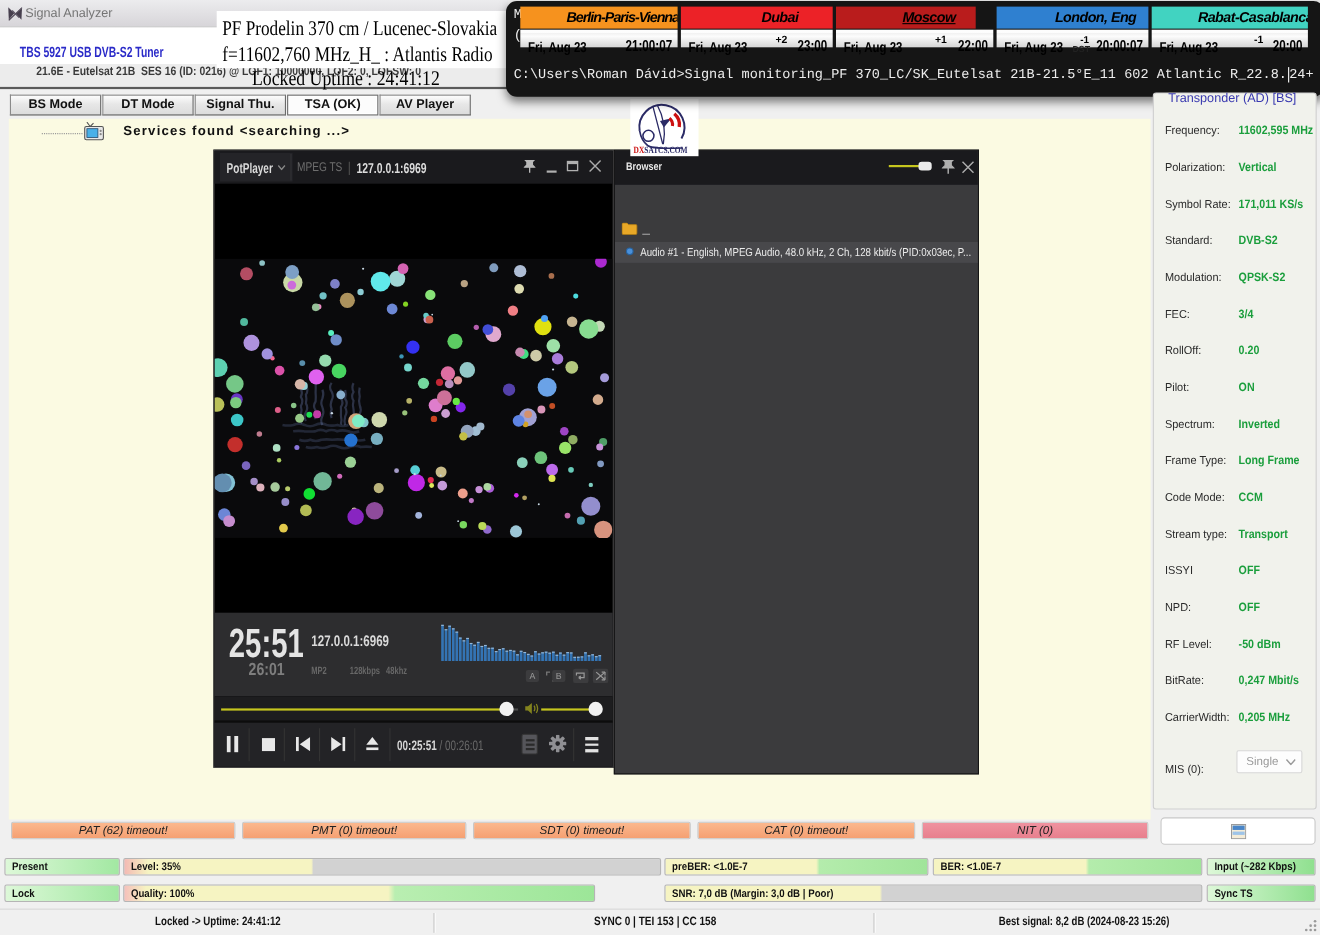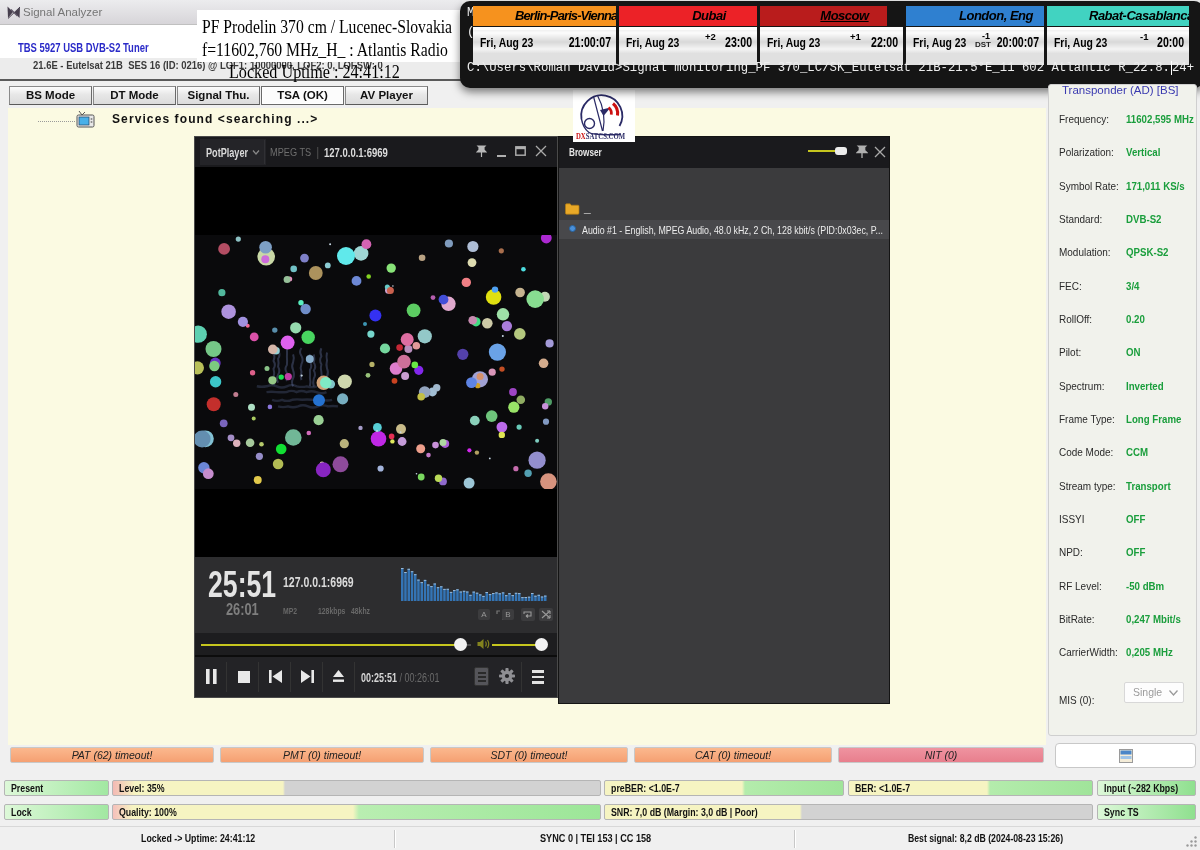--- a/index.html
+++ b/index.html
@@ -25,21 +25,21 @@
   .modebtn.sel { background:#fcfcfc; border:1px solid #6a6a6a; box-shadow:inset 0 0 0 1px #fff; }
 
   
   #mainbg { left:8px; top:108px; width:1038px; height:637px; background:#fbfae2; }
 
   
   #console { left:460px; top:1px; width:744px; height:87px; background:#151515;
     border-radius:10px; box-shadow:0 4px 9px rgba(0,0,0,0.5); }
   .clockhead { position:absolute; top:5px; height:20px; color:#000; font-weight:bold; white-space:nowrap; overflow:hidden;
     font-style:italic; font-size:13px; text-align:center; line-height:20px; letter-spacing:-0.5px;padding-left:42px; }
-  .clockrow { position:absolute; top:25.5px; height:38px;
+  .clockrow { position:absolute; top:25.5px; height:16px;
     background:linear-gradient(#fdfdfd 0 2.5px,#f2f2f2 3.5px,#fcfcfc 6px,#d8d8d8 15px,#f4f4f4 22px,#e0e0e0 26.5px);
     color:#000; font-size:12.5px; font-weight:bold; }
   .clockrow .d { position:absolute; left:7px; top:8px; font-size:13px; transform:scaleX(0.8); transform-origin:0 0; white-space:nowrap; }
   .clockrow .t { position:absolute; right:5px; top:7px; font-size:14.5px; transform:scaleX(0.73); transform-origin:100% 0; white-space:nowrap; }
   .clockrow .off { position:absolute; top:4px; font-size:9.5px; font-weight:bold; }
   .clockrow .off2 { position:absolute; top:12px; font-size:8.5px; font-weight:bold; }
   #conline { position:absolute; left:7px; top:60px; width:730px; color:#ececec;
     font-family:"Liberation Mono", monospace; font-size:12.3px; letter-spacing:0.02px; white-space:nowrap; }
   .confrag { position:absolute; color:#ececec; font-family:"Liberation Mono", monospace; font-size:12.5px; }
 
@@ -649,21 +649,21 @@
 <div class="sbar" style="left:848px;top:780px;width:245px;background:linear-gradient(to right,#f6f4c2 0px,#f6f4c2 138px,#b4ecac 141px,#a0e49a 100%)">
     <span class="lbl">BER: &lt;1.0E-7</span>
   </div>
 <div class="sbar" style="left:1097px;top:780px;width:99px;background:linear-gradient(to right,#ddf8d8,#8fe08f)">
     <span class="lbl">Input (~282 Kbps)</span>
   </div>
 
 <div class="sbar" style="left:4px;top:804px;width:105px;background:linear-gradient(to right,#ddf8d8,#a2e8a2)">
     <span class="lbl">Lock</span>
   </div>
-<div class="sbar" style="left:112px;top:804px;width:489px;background:linear-gradient(to right,#f5c0bb 0px,#f6f4c2 20px,#f6f4c2 240px,#b9eeb1 246px,#9ce698 100%)">
+<div class="sbar" style="left:112px;top:804px;width:429px;background:linear-gradient(to right,#f5c0bb 0px,#f6f4c2 20px,#f6f4c2 240px,#b9eeb1 246px,#9ce698 100%)">
     <span class="lbl">Quality: 100%</span>
   </div>
 <div class="sbar" style="left:604px;top:804px;width:489px;background:linear-gradient(to right,#f6f4c2 0px,#f6f4c2 195px,#d2d2d2 197px,#d2d2d2 100%)">
     <span class="lbl">SNR: 7,0 dB (Margin: 3,0 dB | Poor)</span>
   </div>
 <div class="sbar" style="left:1097px;top:804px;width:99px;background:linear-gradient(to right,#ddf8d8,#8fe08f)">
     <span class="lbl">Sync TS</span>
   </div>
 
 <div class="abs" id="statusbar">

